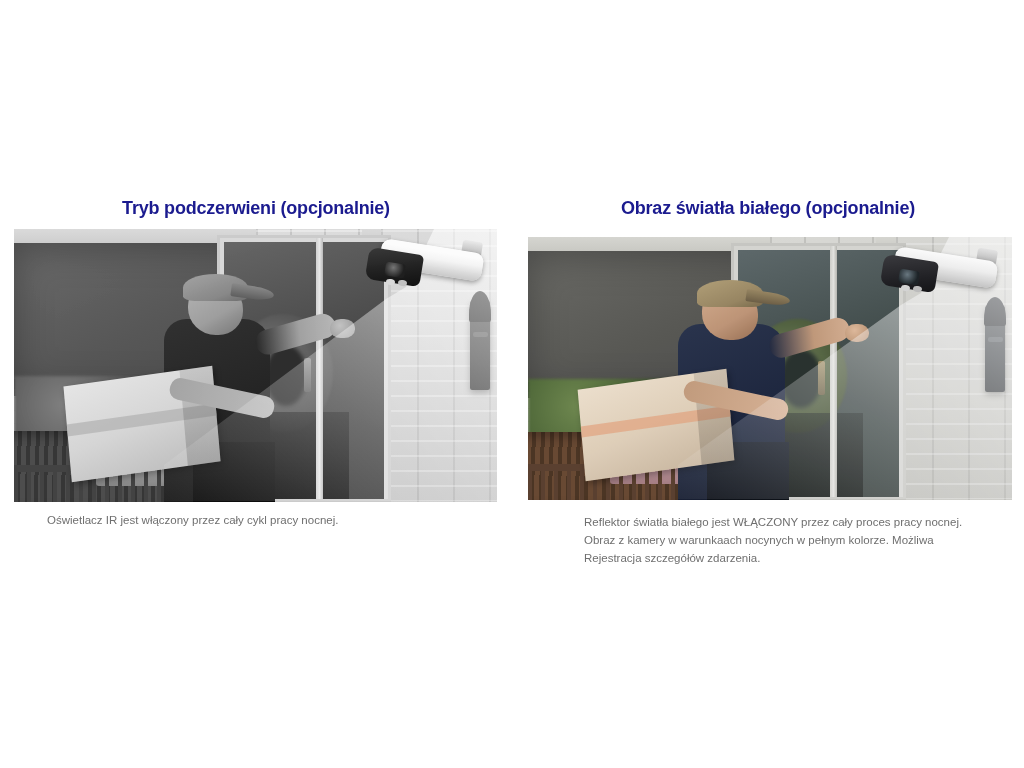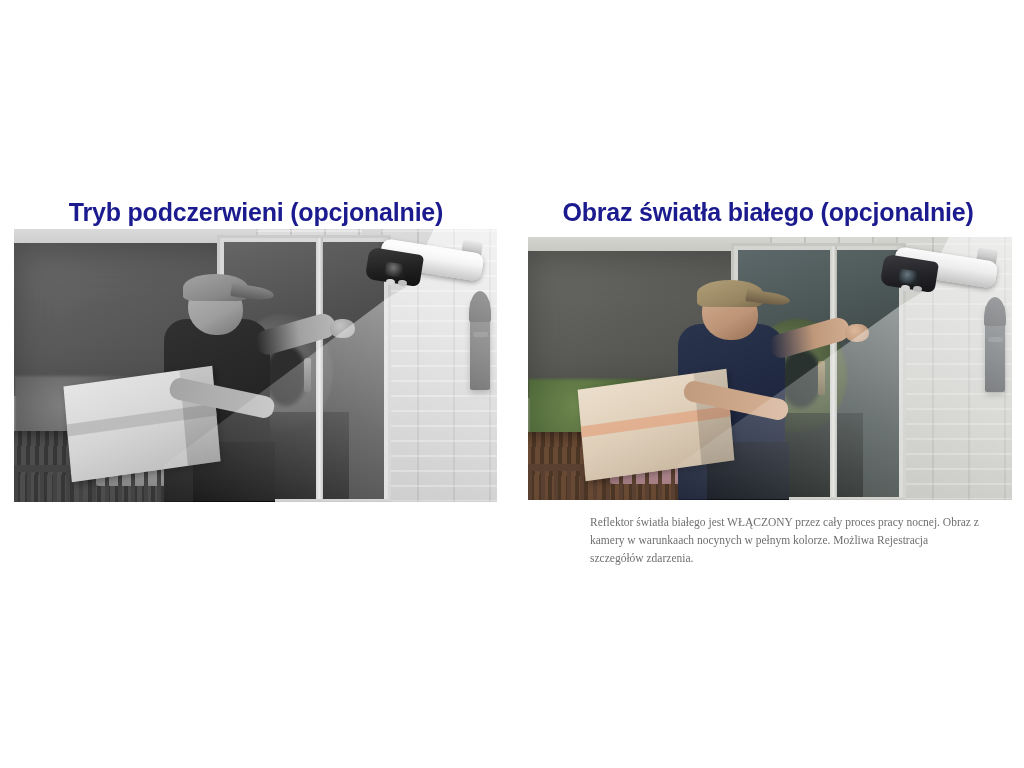--- a/index.html
+++ b/index.html
@@ -21,21 +21,21 @@
     height: 768px;
   }
   .panel-left  { left: 0;    width: 512px; }
   .panel-right { left: 512px; width: 512px; }
 
   .panel-title {
     position: absolute;
     width: 100%;
     text-align: center;
     top: 198px;
-    font-size: 25px;
+    font-size: 18px;
     font-weight: bold;
     color: #1b1b8f;
     letter-spacing: -0.2px;
     white-space: nowrap;
   }
 
   
   .photo {
     position: absolute;
     overflow: hidden;
@@ -395,21 +395,21 @@
   .wl .scene { filter: saturate(0.95) brightness(0.98); }
 
   
   .caption {
     position: absolute;
     color: #6f6f6f;
     font-size: 11.5px;
     line-height: 1.55;
   }
   .caption-left  { left: 47px; top: 512px; width: 420px; }
-  .caption-right { left: 78px; top: 514px; width: 390px; font-family: Liberation Serif, serif; }
+  .caption-right { left: 72px; top: 514px; width: 390px; }
 </style>
 </head>
 <body>
 
 <div class="panel panel-left">
 
   <div class="panel-title">Tryb podczerwieni (opcjonalnie)</div>
 
   <div class="photo photo-left ir">
     <div class="scene">
@@ -477,20 +477,21 @@
         <div class="cam-body"></div>
         <div class="cam-head"></div>
         <div class="cam-lens"></div>
         <div class="cam-led"></div>
         <div class="cam-led2"></div>
       </div>
 
     </div>
   </div>
 
+  <div class="caption caption-left">Oświetlacz IR jest włączony przez cały cykl pracy nocnej.</div>
 </div>
 
 <div class="panel panel-right">
 
   <div class="panel-title">Obraz światła białego (opcjonalnie)</div>
 
   <div class="photo photo-right wl">
     <div class="scene">
 
       <div class="wall"></div>

